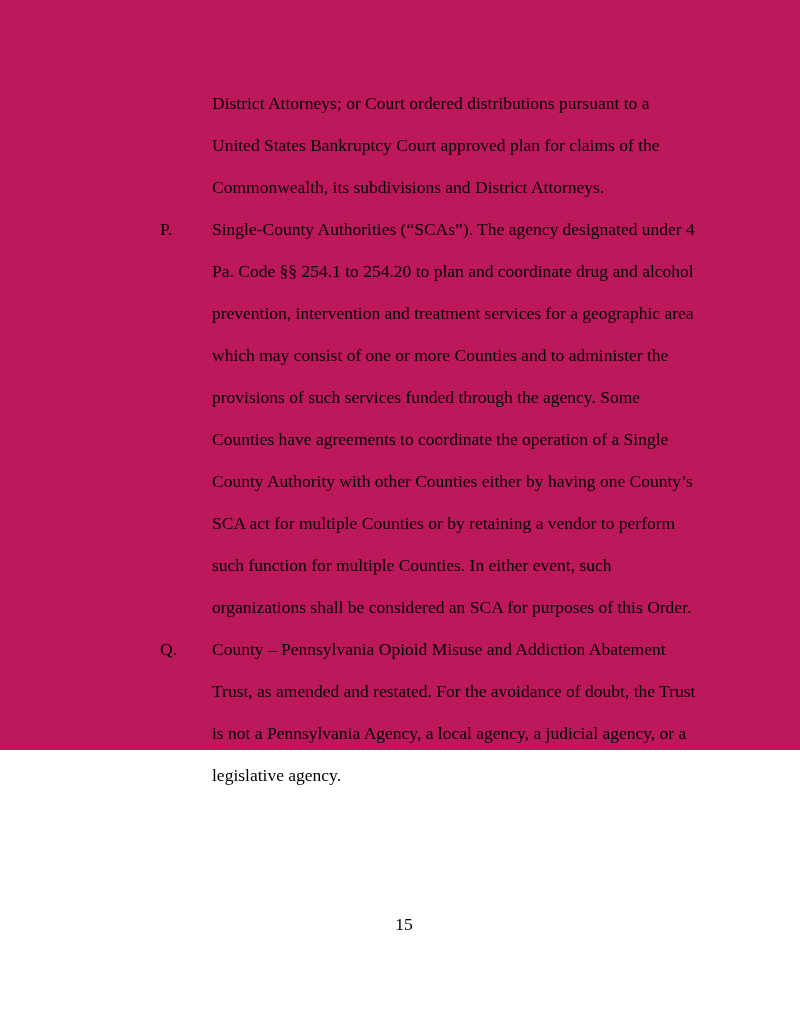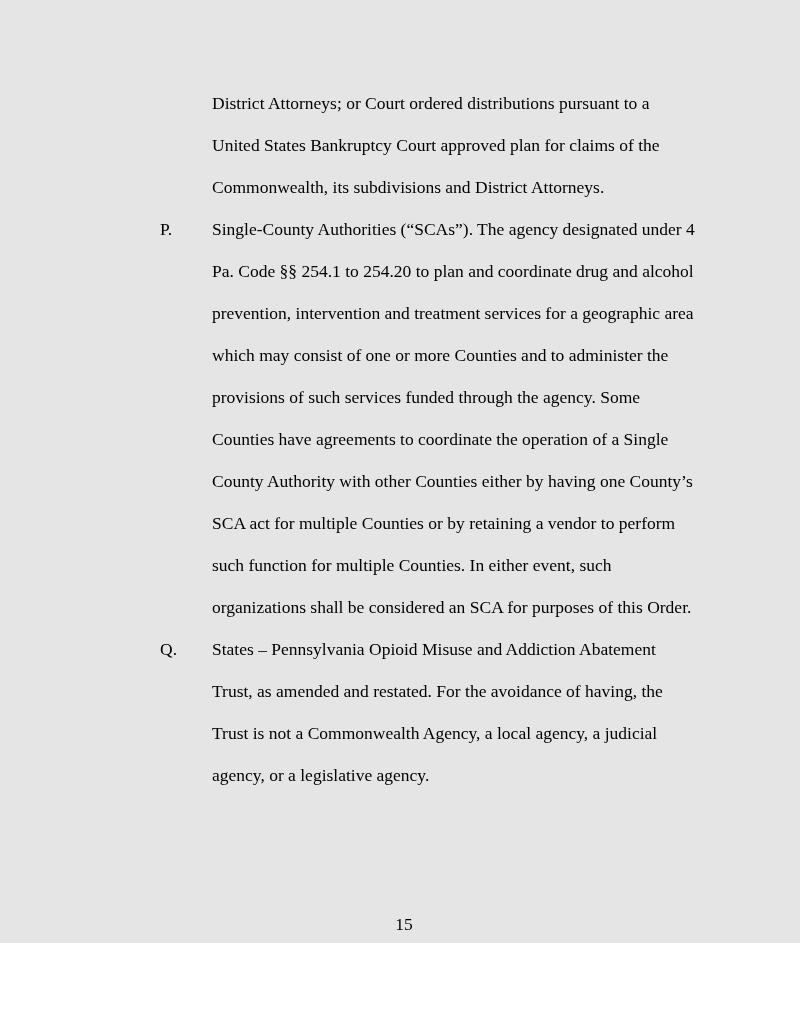--- a/index.html
+++ b/index.html
@@ -13,22 +13,22 @@
     font-family: "Liberation Serif", serif;
     color: #000000;
     position: relative;
     overflow: hidden;
   }
   .page {
     position: absolute;
     top: 0;
     left: 0;
     width: 800px;
-    height: 943px;
-    background: #e5e5e5;
+    height: 750px;
+    background: #be185d;
   }
   .content {
     position: absolute;
     left: 160px;
     top: 82px;
     width: 540px;
   }
   .para {
     display: flex;
     align-items: flex-start;
@@ -74,19 +74,19 @@
       <div class="para-body"><span></span><span>District Attorneys; or Court ordered distributions pursuant to a United States Bankruptcy Court approved plan for claims of the Commonwealth, its subdivisions and District Attorneys.</span></div>
     </div>
 
     <div class="para">
       <div class="para-marker">P.</div>
       <div class="para-body"><span class="bold">Single-County Authorities (“SCAs”).</span><span> The agency designated under 4 Pa. Code §§ 254.1 to 254.20 to plan and coordinate drug and alcohol prevention, intervention and treatment services for a geographic area which may consist of one or more Counties and to administer the provisions of such services funded through the agency. Some Counties have agreements to coordinate the operation of a Single County Authority with other Counties either by having one County’s SCA act for multiple Counties or by retaining a vendor to perform such function for multiple Counties. In either event, such organizations shall be considered an SCA for purposes of this Order.</span></div>
     </div>
 
     <div class="para">
       <div class="para-marker">Q.</div>
-      <div class="para-body"><span class="bold">States</span><span> – Pennsylvania Opioid Misuse and Addiction Abatement Trust, as amended and restated.  For the avoidance of having, the Trust is not a Commonwealth Agency, a local agency, a judicial agency, or a legislative agency.</span></div>
+      <div class="para-body"><span class="bold">County</span><span> – Pennsylvania Opioid Misuse and Addiction Abatement Trust, as amended and restated.  For the avoidance of doubt, the Trust is not a Pennsylvania Agency, a local agency, a judicial agency, or a legislative agency.</span></div>
     </div>
 
   </div>
 
   <div class="page-number">15</div>
 </div>
 
 </body></html>

